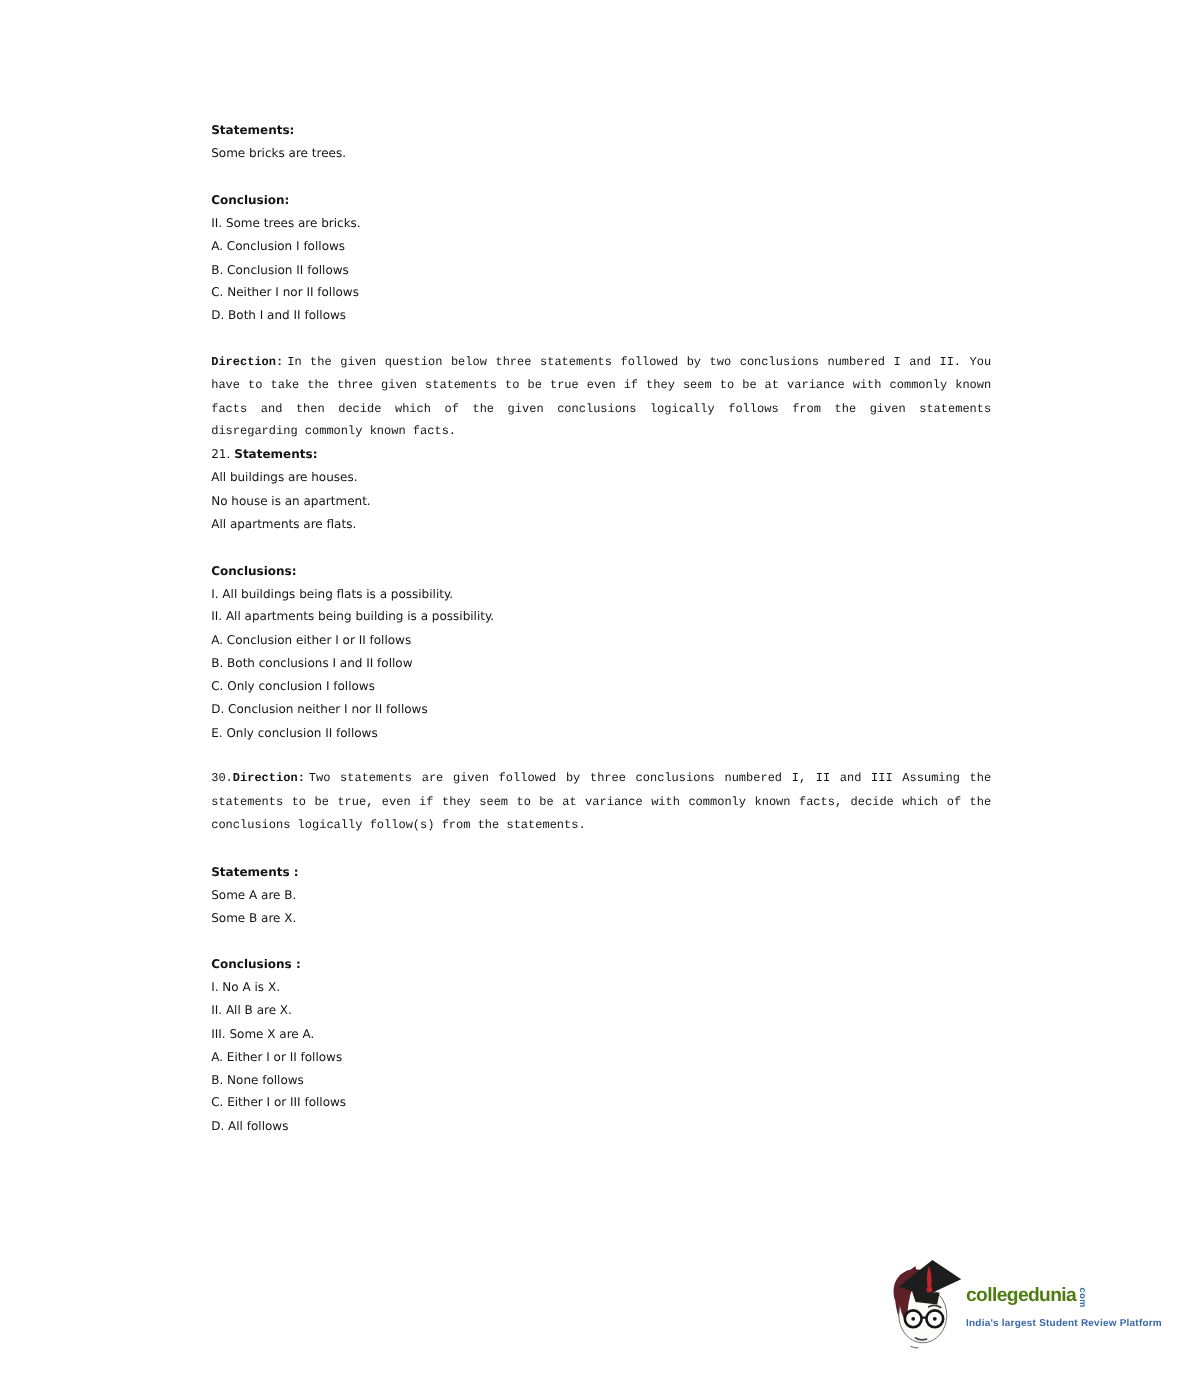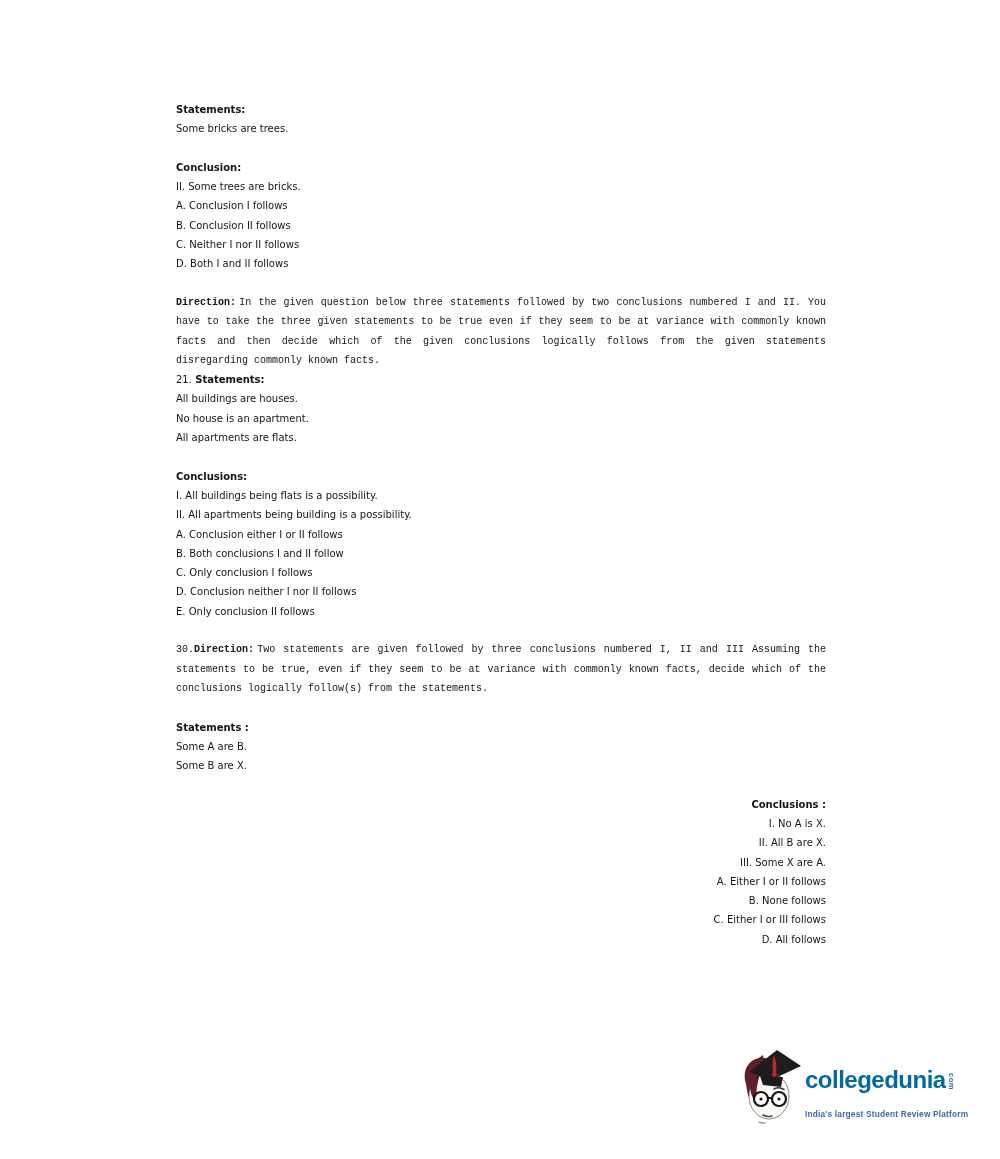--- a/index.html
+++ b/index.html
@@ -6,48 +6,48 @@
   body {
     width:1000px; height:1159px; position:relative;
     background:#ffffff; color:#141414;
     font-family:"DejaVu Sans", sans-serif;
   }
   .content {
     position:absolute; left:176px; top:100px; width:650px;
     font-size:10px; line-height:19.3px;
   }
   .block { margin:0 0 19.3px 0; }
-  .block:last-child { margin-bottom:0;text-align:right; }
+  .block:last-child { margin-bottom:0; }
   .line { min-height:19.3px; }
   .hd { font-weight:bold; }
   .para { margin:0; text-align:justify;font-family:Liberation Mono, monospace; }
   .sp { margin-left:0.33em; }
 
   
   .logo {
     position:absolute; left:738px; top:1046px;
     display:flex; align-items:flex-start;
   }
   .logo-text { margin-top:22px; margin-left:2px; }
   .brand-row { display:flex; align-items:flex-start; }
   .brand {
     font-family:"Liberation Sans", sans-serif;
-    font-size:24px; font-weight:700; letter-spacing:-0.5px;
-    color:#0369a1; line-height:24px;
+    font-size:16px; font-weight:700; letter-spacing:-0.5px;
+    color:#4d7c0f; line-height:24px;
   }
   .tld {
     writing-mode:vertical-rl;
     font-family:"Liberation Sans", sans-serif;
     font-size:7.5px; font-weight:700; color:#3a69a8;
     margin-top:5px; margin-left:1px; letter-spacing:0.5px;
   }
   .tagline {
     font-family:"Liberation Sans", sans-serif;
     font-size:8.3px; font-weight:700; color:#3a69a8;
-    margin-top:17px; letter-spacing:0.2px; white-space:nowrap;
+    margin-top:5px; letter-spacing:0.2px; white-space:nowrap;
   }
 </style>
 </head>
 <body>
 
 <div class="content">
 
   <div class="block">
     <div class="line hd">Statements:</div>
     <div class="line">Some bricks are trees.</div>

